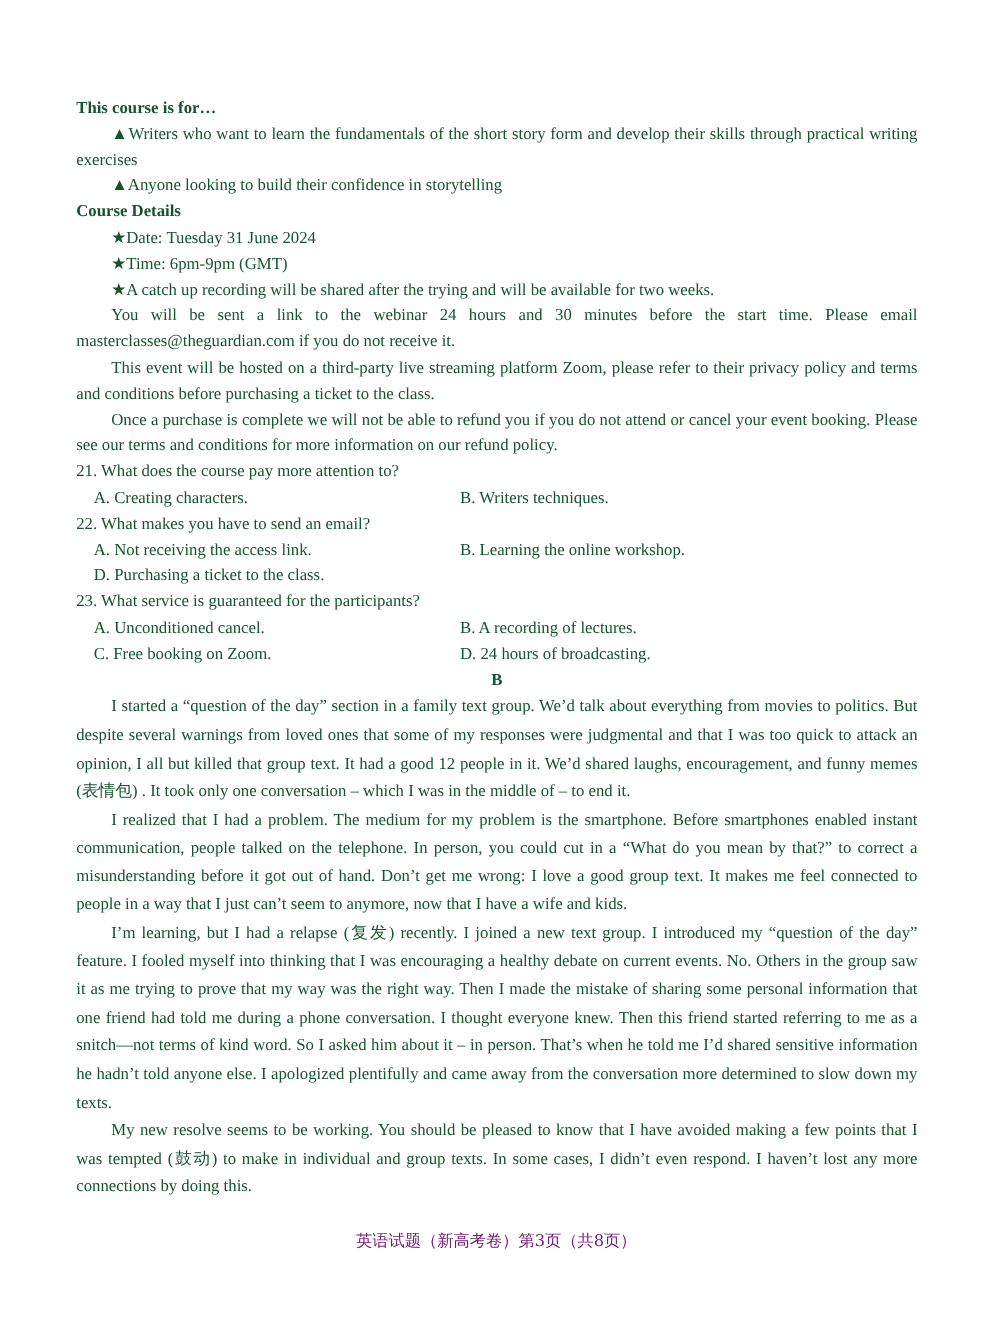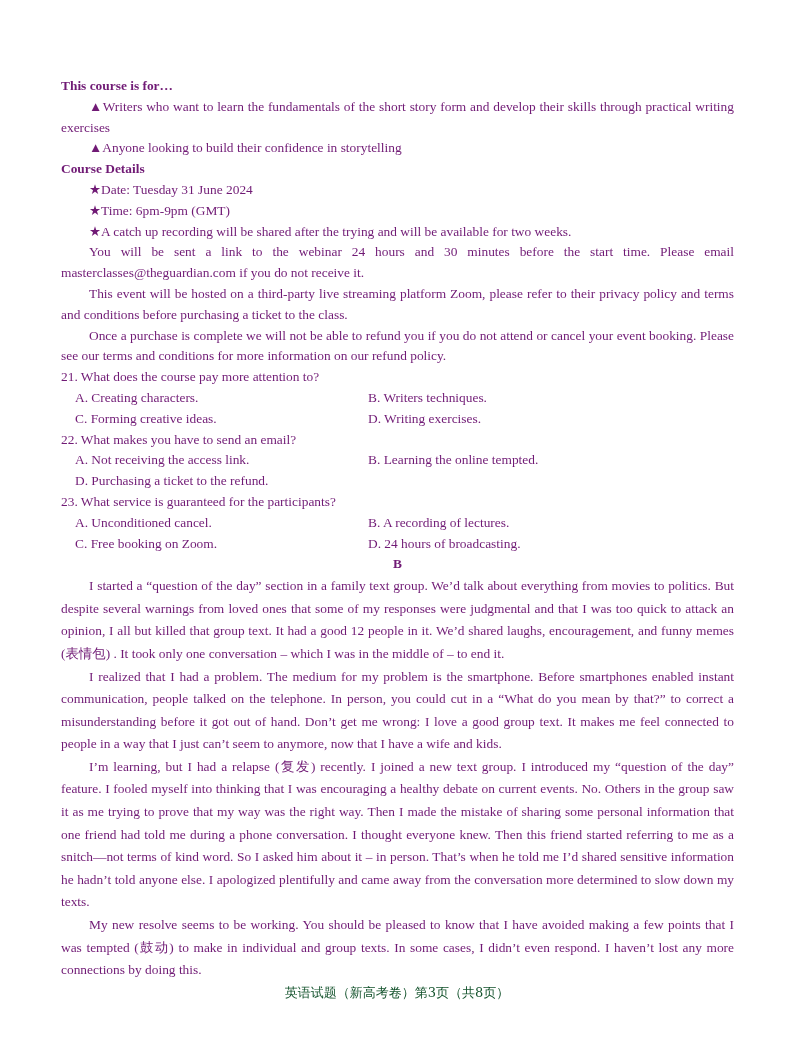--- a/index.html
+++ b/index.html
@@ -1,34 +1,34 @@
 <!DOCTYPE html>
 <html><head>
 <meta charset="utf-8">
 <style>
   html, body { margin: 0; padding: 0; background: #ffffff; }
   body { width: 794px; height: 1058px; position: relative; overflow: hidden; }
   .page {
     position: absolute; left: 61px; top: 76px; width: 673px;
     font-family: "Liberation Serif", "DejaVu Serif", serif;
-    font-size: 13.4px; color: #701a75; line-height: 20.8px;
+    font-size: 13.4px; color: #14532d; line-height: 20.8px;
   }
   .bold { font-weight: bold; }
   .indent { text-indent: 28px; }
   .just { text-align: justify; }
   .line { display: block; }
   .q-stem { display: block; }
   .opt-row { display: flex; padding-left: 14px; }
   .opt { display: block; }
   .opt.a { width: 293px; }
   .section-b { text-align: center; font-weight: bold; }
   .passage p { margin: 0; text-indent: 28px; text-align: justify; line-height: 22.6px; }
   .footer {
     position: absolute; left: 0; width: 794px; top: 984px; text-align: center;
-    font-family: "DejaVu Serif", "Liberation Serif", serif; font-size: 13px; color: #14532d;
+    font-family: "DejaVu Serif", "Liberation Serif", serif; font-size: 13px; color: #701a75;
   }
   .bullet { display: inline; }
 </style>
 </head>
 <body>
 
 <div class="page">
   <div class="bold line">This course is for…</div>
   <div class="indent just line"><span class="bullet">▲</span><span>Writers who want to learn the fundamentals of the short story form and develop their skills through practical writing exercises</span></div>
   <div class="indent just line"><span class="bullet">▲</span><span>Anyone looking to build their confidence in storytelling</span></div>
@@ -41,34 +41,30 @@
   <div class="indent just line">You will be sent a link to the webinar 24 hours and 30 minutes before the start time. Please email masterclasses@theguardian.com if you do not receive it.</div>
   <div class="indent just line">This event will be hosted on a third-party live streaming platform Zoom, please refer to their privacy policy and terms and conditions before purchasing a ticket to the class.</div>
   <div class="indent just line">Once a purchase is complete we will not be able to refund you if you do not attend or cancel your event booking. Please see our terms and conditions for more information on our refund policy.</div>
 
   <div>
     <span class="q-stem">21. What does the course pay more attention to?</span>
     <div class="opt-row">
       <span class="opt a">A. Creating characters.</span>
       <span class="opt">B. Writers techniques.</span>
     </div>
-    <div class="opt-row">
-      <span class="opt a">C. Forming creative ideas.</span>
-      <span class="opt">D. Writing exercises.</span>
-    </div>
   </div>
 
   <div>
     <span class="q-stem">22. What makes you have to send an email?</span>
     <div class="opt-row">
       <span class="opt a">A. Not receiving the access link.</span>
-      <span class="opt">B. Learning the online tempted.</span>
+      <span class="opt">B. Learning the online workshop.</span>
     </div>
     <div class="opt-row">
-      <span class="opt">D. Purchasing a ticket to the refund.</span>
+      <span class="opt">D. Purchasing a ticket to the class.</span>
     </div>
   </div>
 
   <div>
     <span class="q-stem">23. What service is guaranteed for the participants?</span>
     <div class="opt-row">
       <span class="opt a">A. Unconditioned cancel.</span>
       <span class="opt">B. A recording of lectures.</span>
     </div>
     <div class="opt-row">

